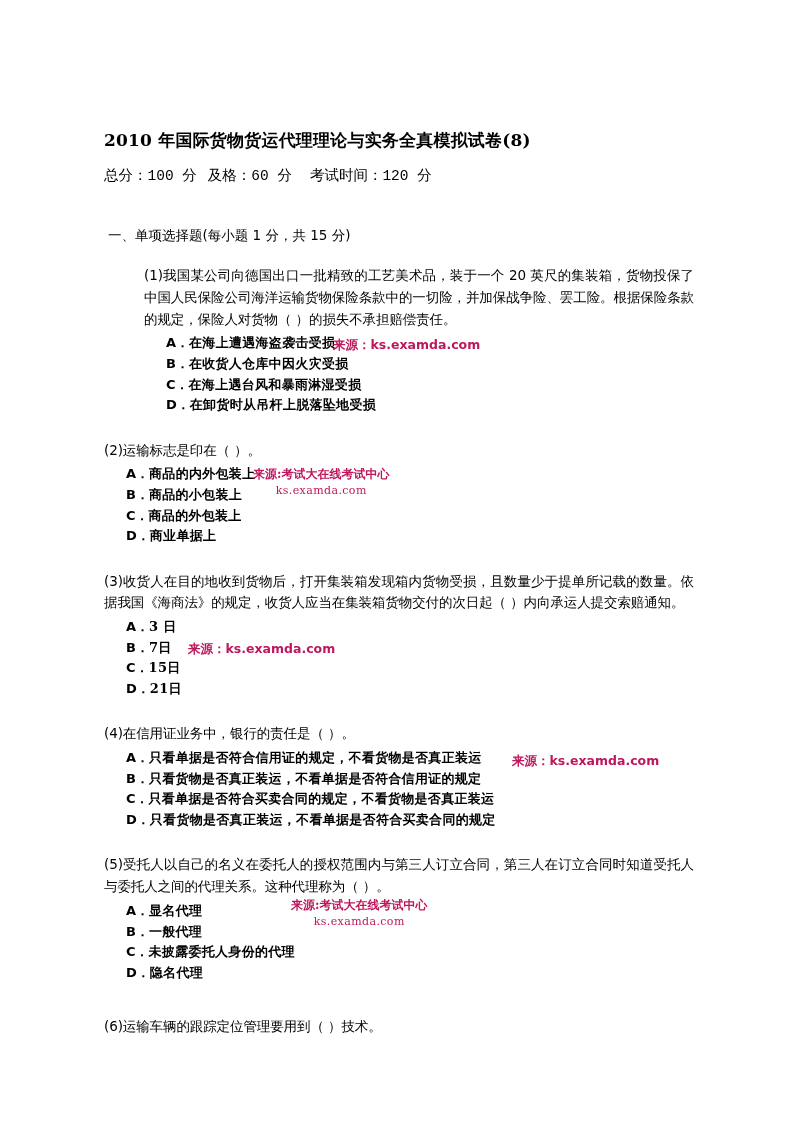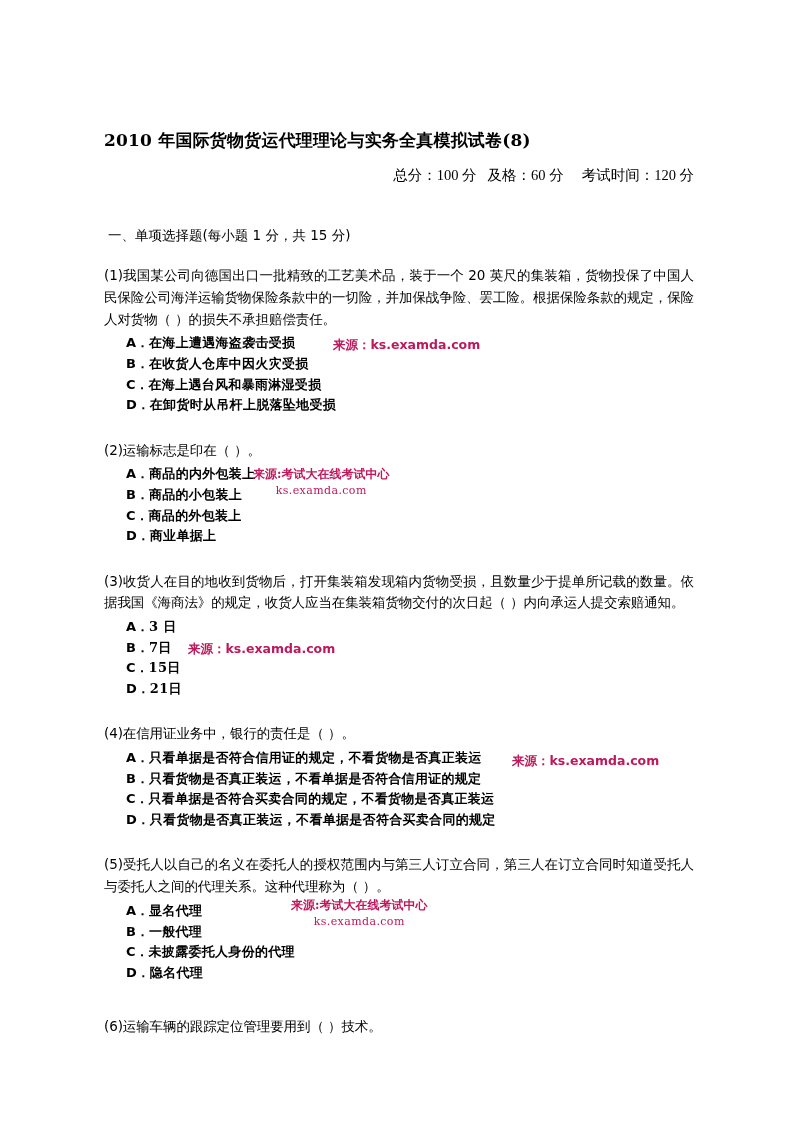--- a/index.html
+++ b/index.html
@@ -36,22 +36,22 @@
     font-weight: bold;
     text-align: left;
     letter-spacing: 0.2px;
     line-height: 1.45;
     font-family: "DejaVu Serif", "Liberation Serif", serif;
   }
   .doc-subtitle {
     margin: 0;
     padding-top: 13px;
     font-size: 14.5px;
-    text-align: right;
-    font-family: Liberation Serif, serif;
+    text-align: left;
+    font-family: Liberation Mono, monospace;
   }
   .doc-subtitle .sub-seg {
     white-space: nowrap;
   }
   .sub-gap-a { display: inline-block; width: 11px; }
   .sub-gap-b { display: inline-block; width: 18px; }
 
   
   .section-heading {
     margin: 4px;
@@ -87,21 +87,21 @@
     font-family: "DejaVu Sans", "Liberation Sans", sans-serif;
     font-weight: bold;
     display: inline-block;
     min-width: 21px;
   }
   .opt-text {
     letter-spacing: 0.3px;
   }
 
   
-  .gap-sm { margin-top: 20px; }
+  .gap-sm { margin-top: 20px; margin-left: 40px; }
   .gap-md { }
   .gap-lg { margin-top: 33px; }
 
   
   .wm {
     position: absolute;
     color: #be185d;
     white-space: nowrap;
     pointer-events: none;
   }

